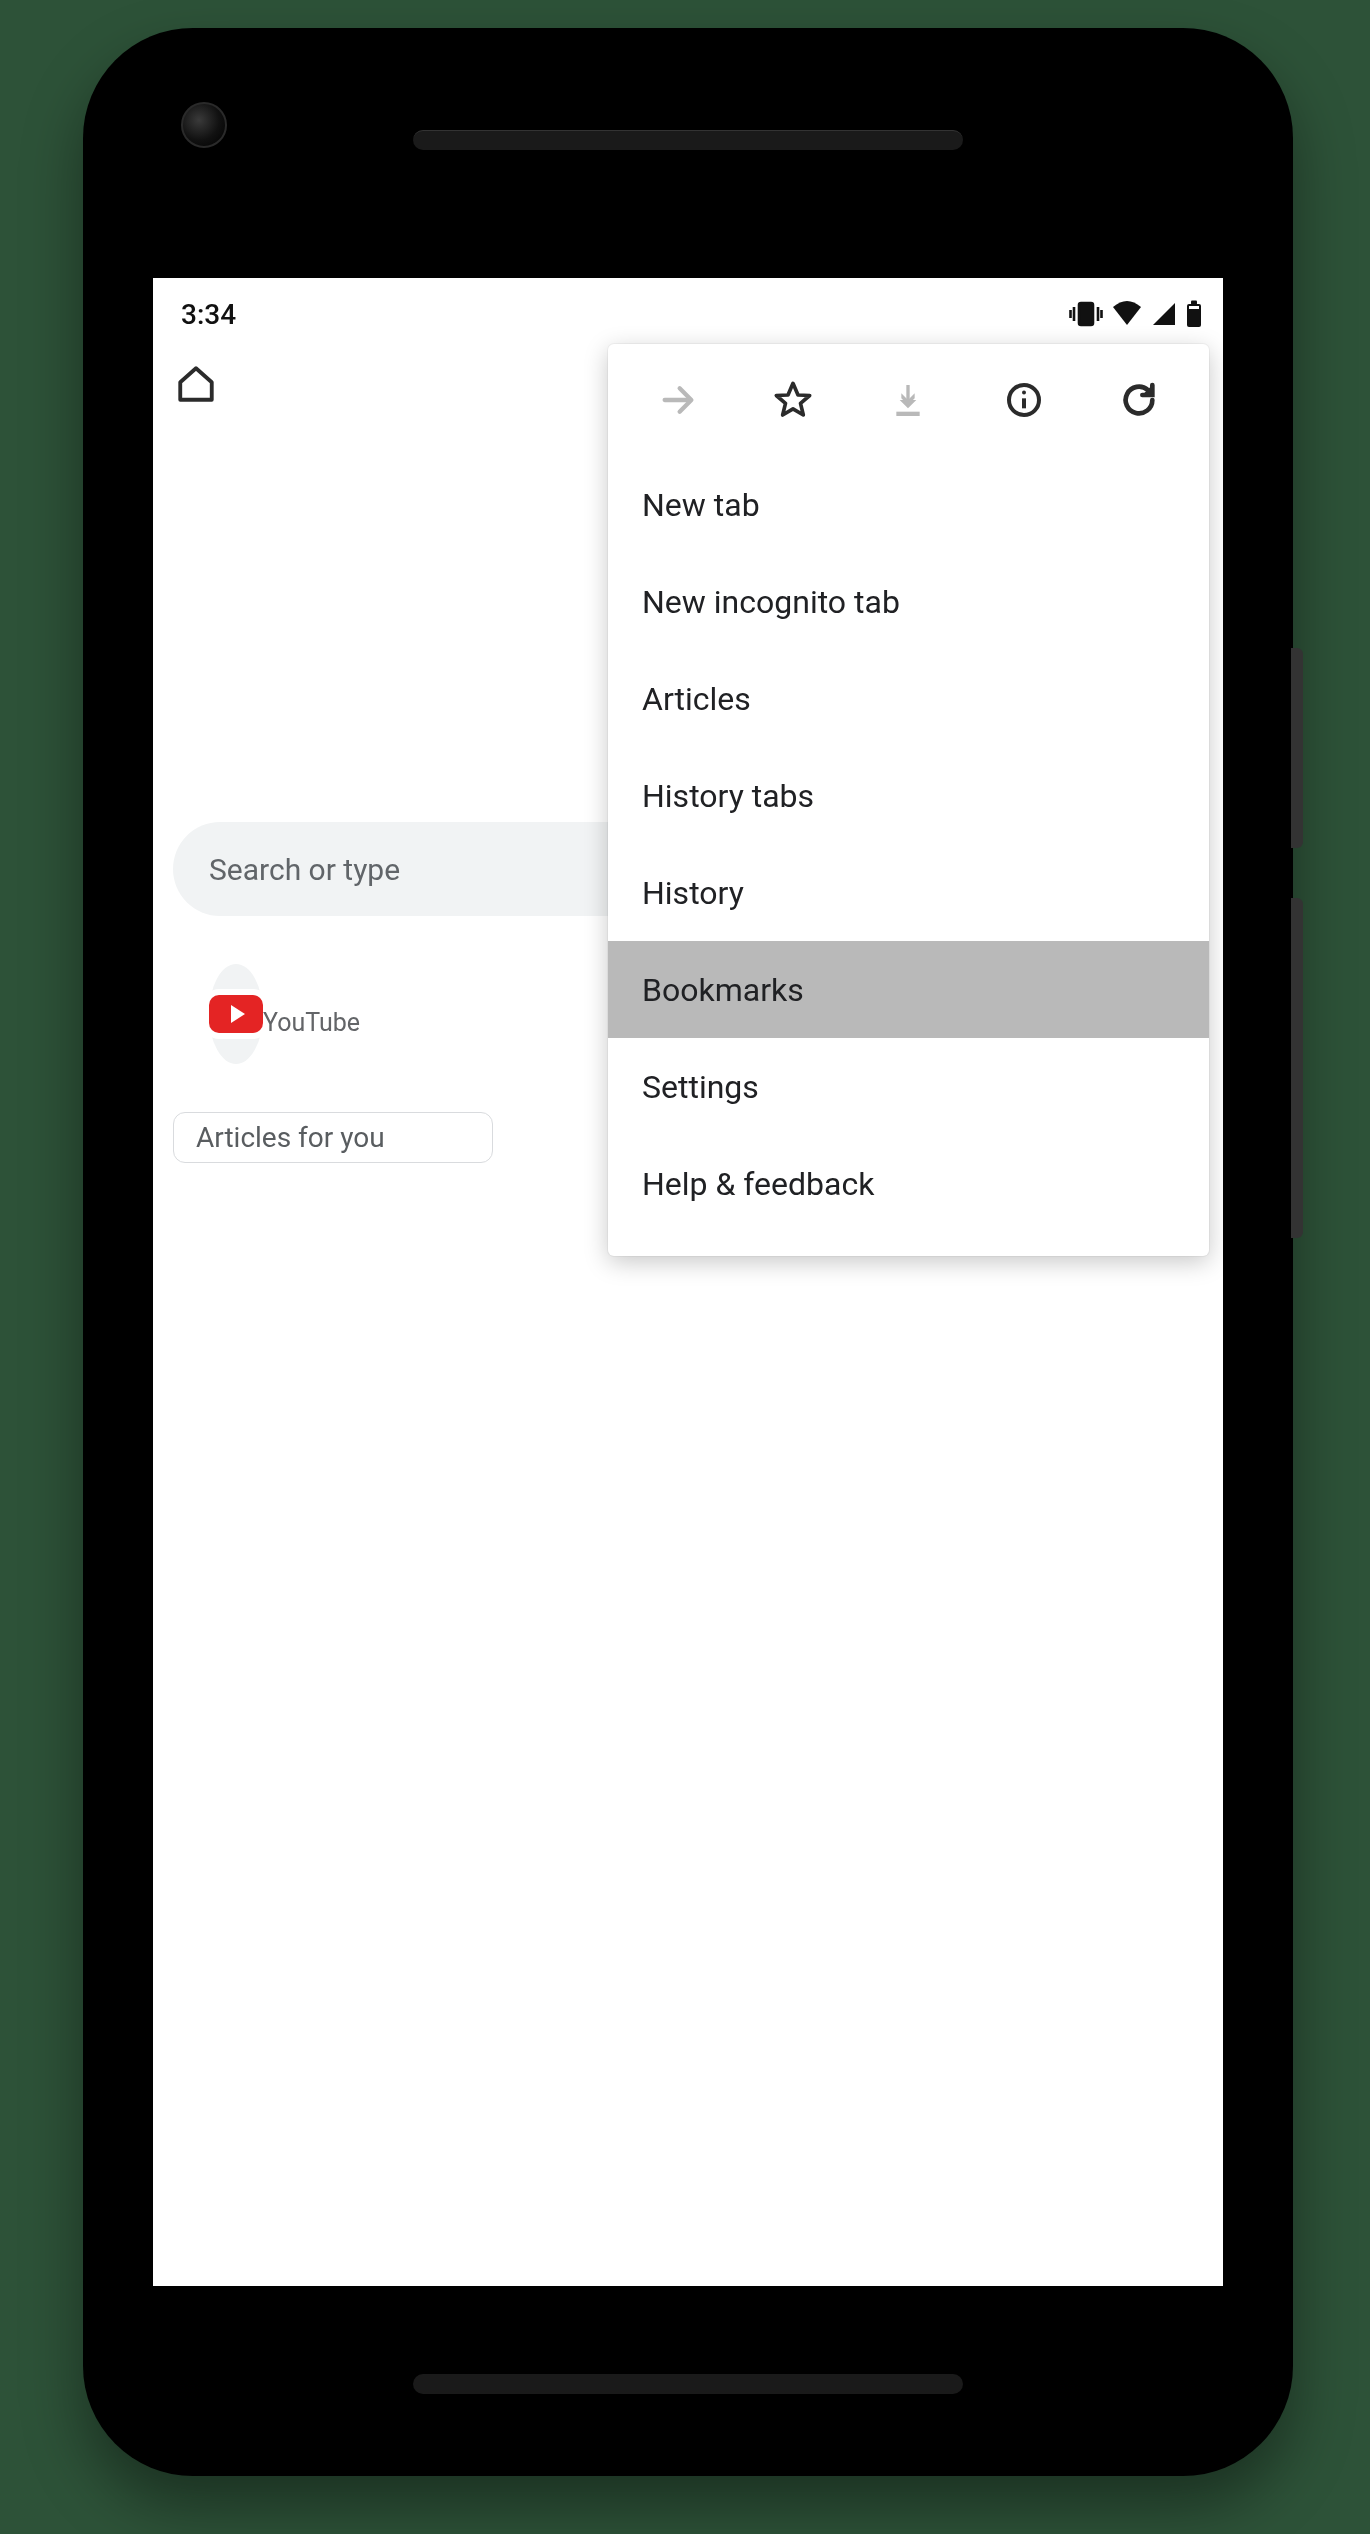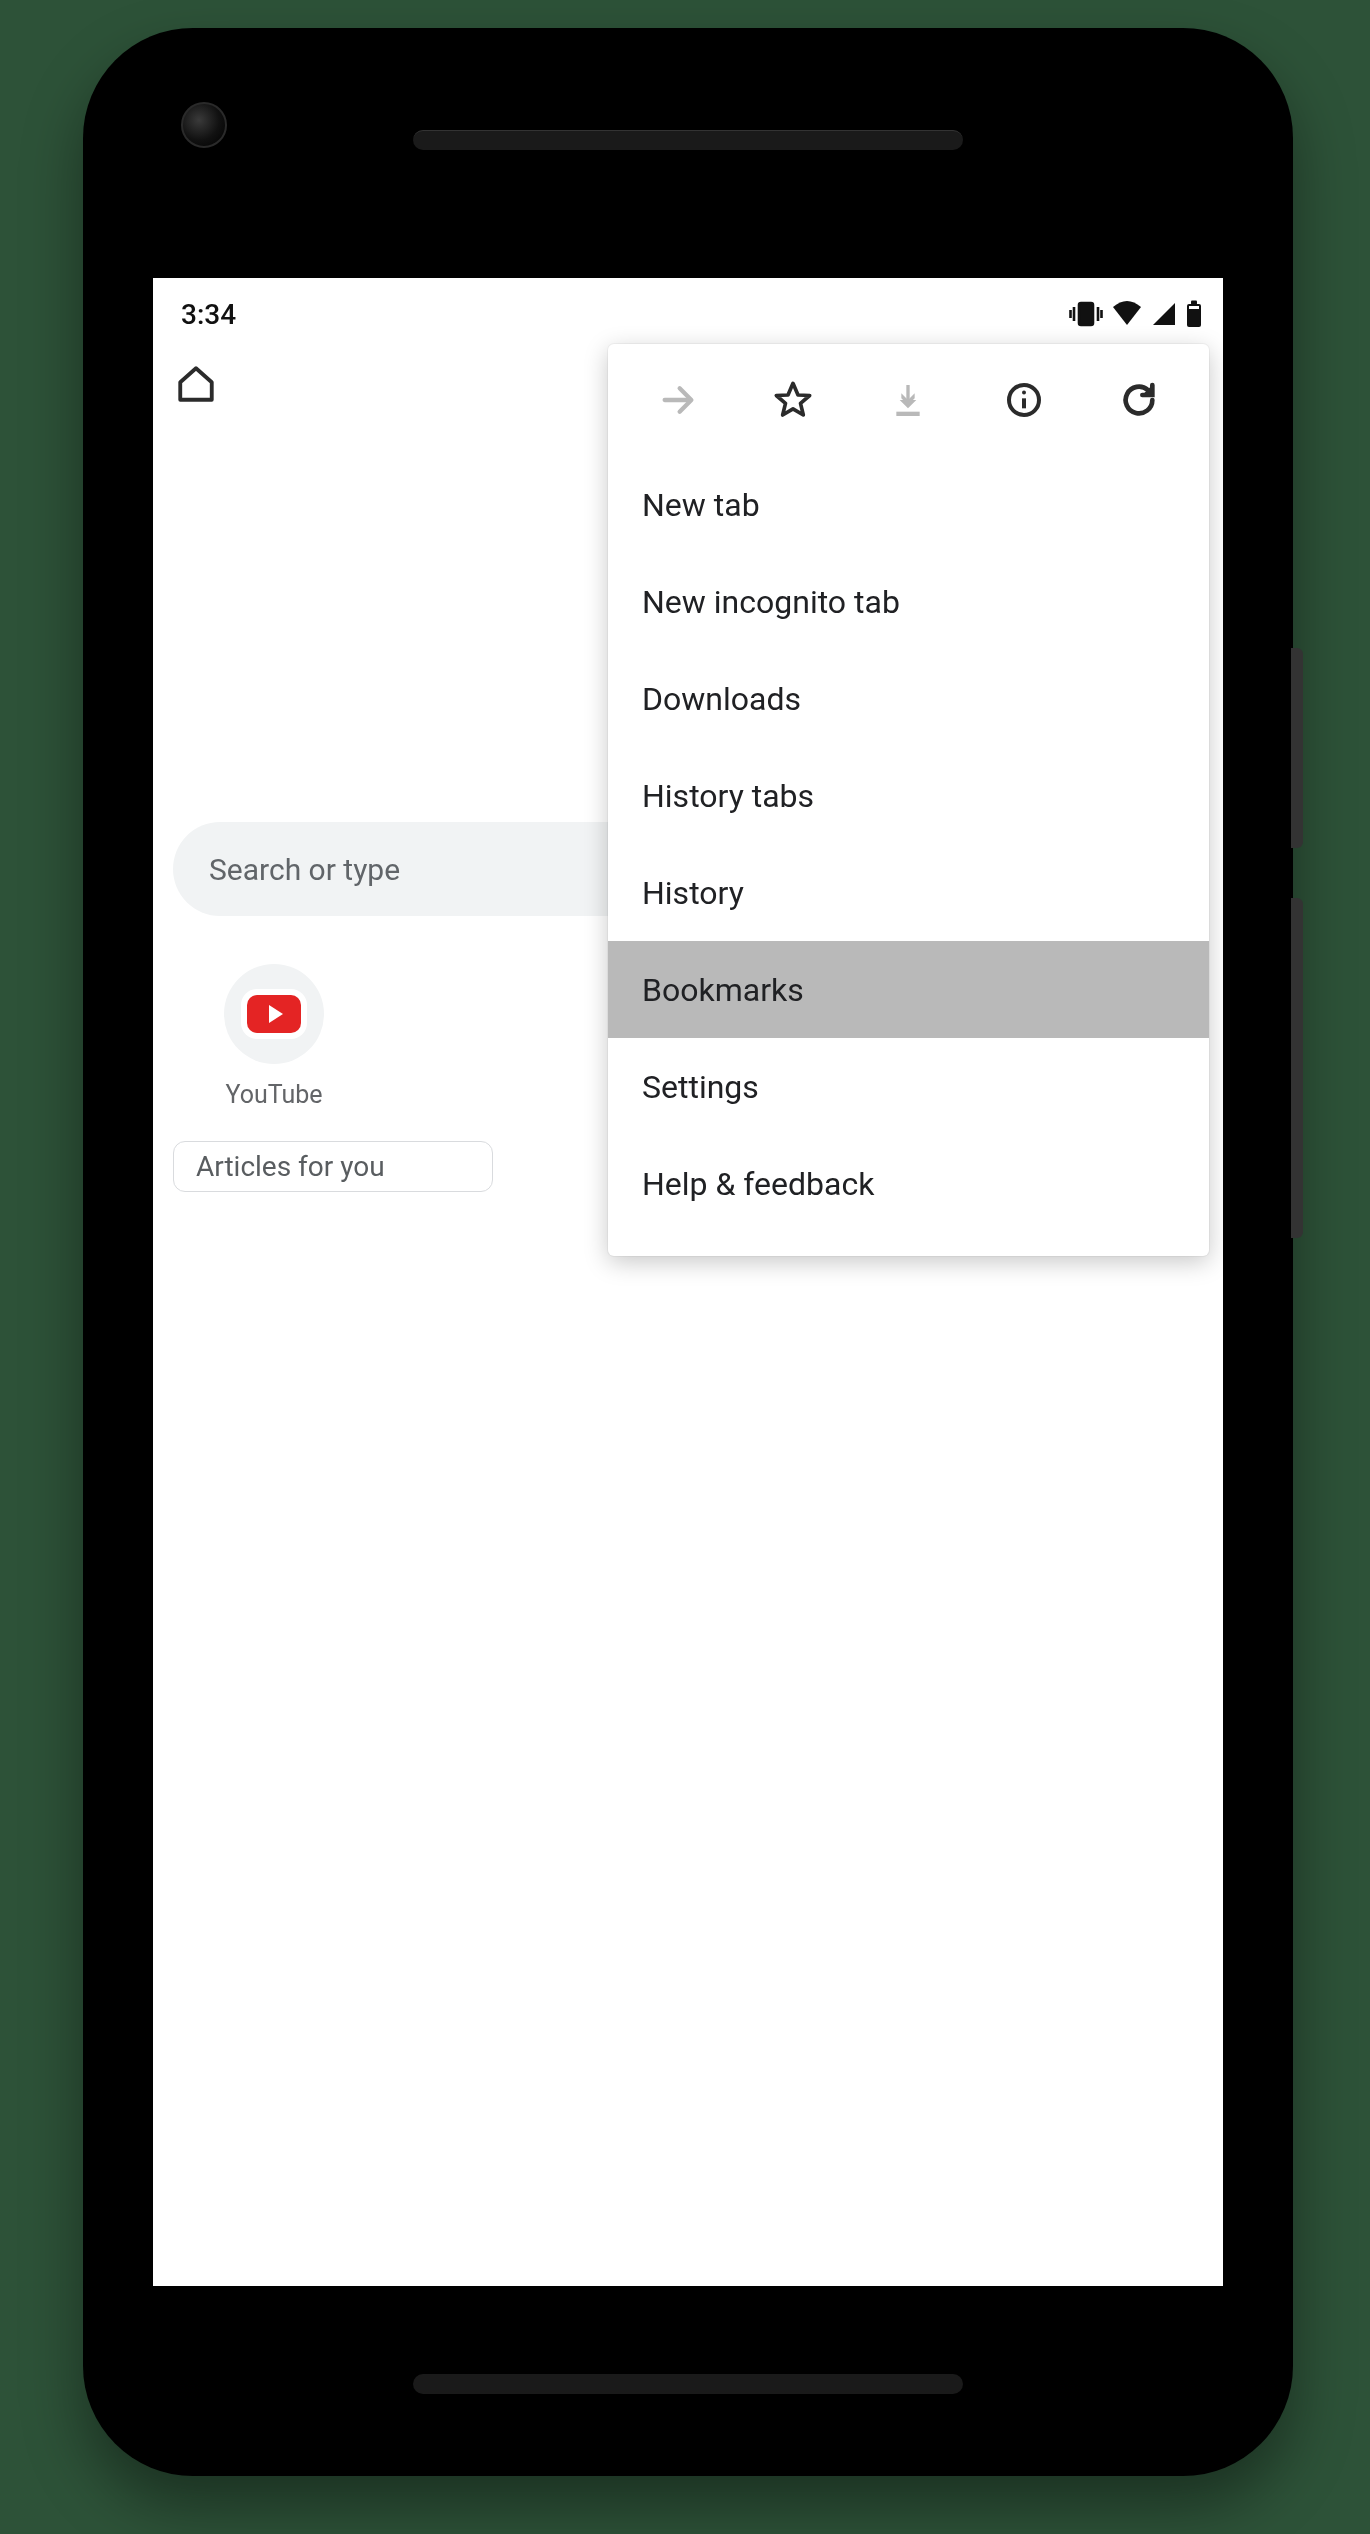--- a/index.html
+++ b/index.html
@@ -125,21 +125,21 @@
     align-items: center;
     padding: 0 36px;
     color: #616569;
     font-size: 30px;
   }
   .tiles {
     display: flex;
     gap: 60px;
     margin: 48px 0 0 56px;
   }
-  .tile { display: flex; flex-direction: column; align-items: center; width: 130px; }
+  .tile { display: flex; flex-direction: row; align-items: center; width: 130px; }
   .tile-icon {
     width: 100px;
     height: 100px;
     border-radius: 50%;
     background: #f1f3f4;
     display: flex;
     align-items: center;
     justify-content: center;
     margin-bottom: 16px;
   }
@@ -326,21 +326,21 @@
           </span>
         </div>
 
         <div class="menu-item">
           <span>New tab</span>
         </div>
         <div class="menu-item">
           <span>New incognito tab</span>
         </div>
         <div class="menu-item">
-          <span>Downloads</span>
+          <span>Articles</span>
         </div>
         <div class="menu-item">
           <span>History tabs</span>
         </div>
         <div class="menu-item">
           <span>History</span>
         </div>
         <div class="menu-item selected">
           <span>Bookmarks</span>
         </div>

